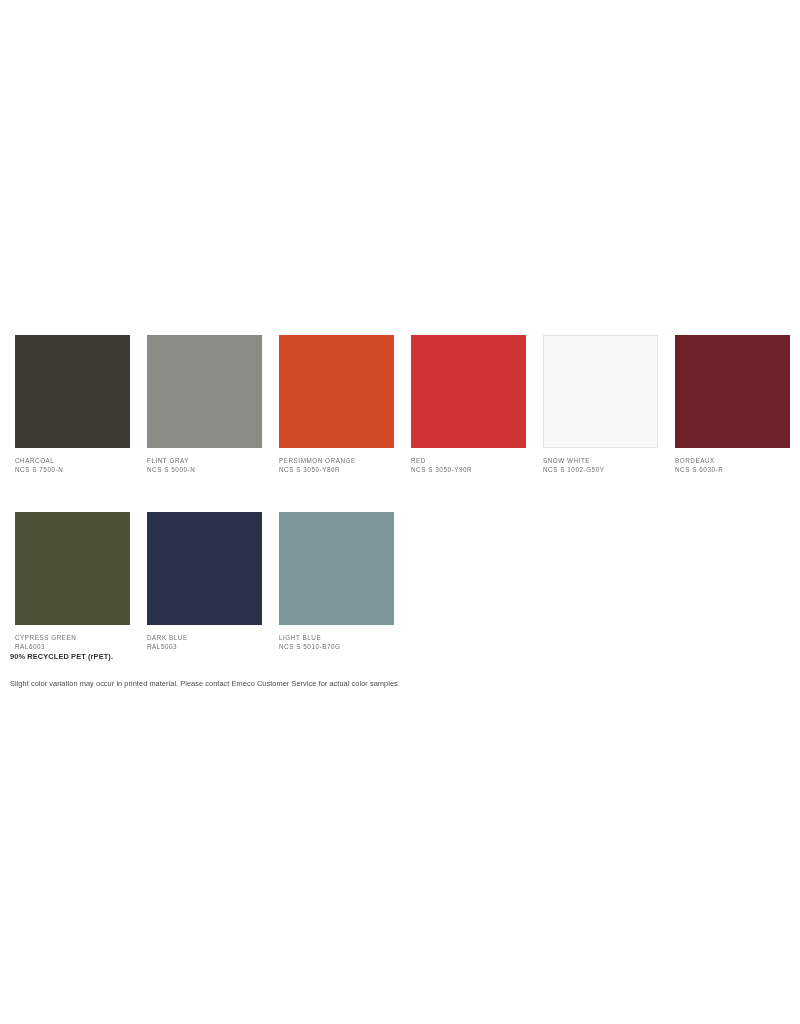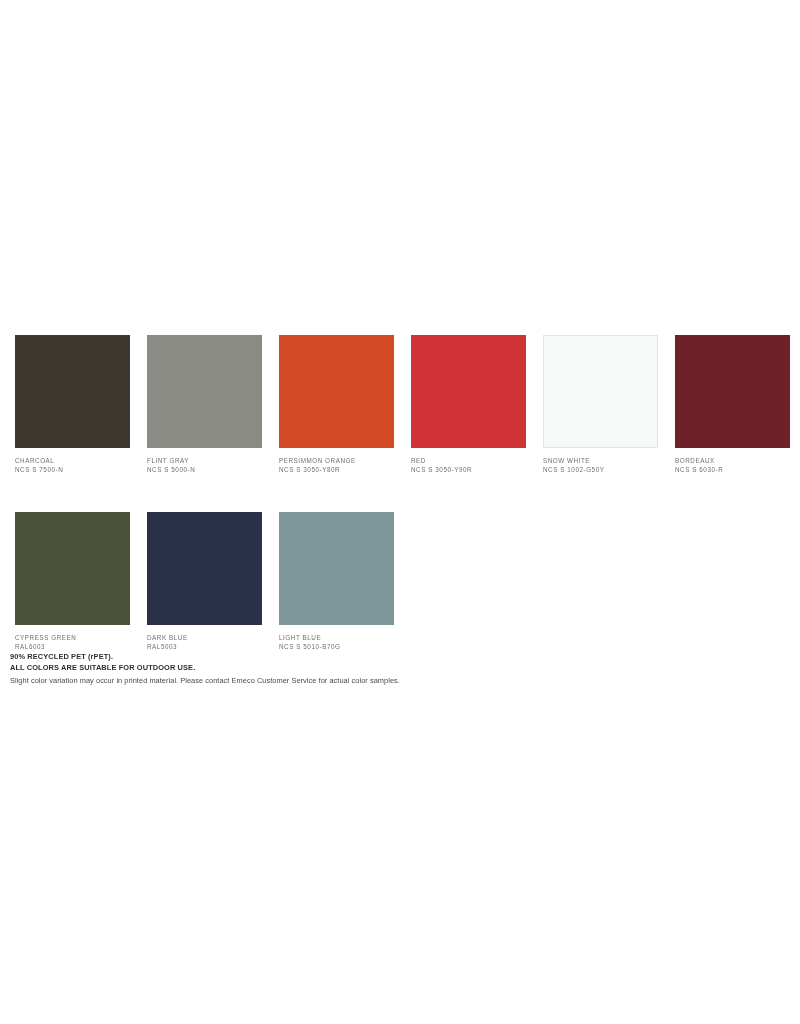--- a/index.html
+++ b/index.html
@@ -81,21 +81,21 @@
     color: #2f2f2f;
     letter-spacing: 0.12px;
     line-height: 1.52;
   }
   .footer-note {
     font-size: 7.4px;
     font-weight: normal;
     color: #4a4a4a;
     letter-spacing: 0.05px;
     line-height: 1.6;
-    margin-top: 1px;
+    margin-top: 16px;
   }
 </style>
 </head>
 <body style="background: rgb(255, 255, 255);">
 
 <div id="page">
 
   <div class="swatch-grid">
 
     <div class="swatch-row row-1">
@@ -175,17 +175,16 @@
           <span class="swatch-code">NCS S 5010-B70G</span>
         </span>
       </div>
 
     </div>
 
   </div>
 
   <div class="footer">
     <span class="footer-line footer-strong">90% RECYCLED PET (rPET).</span>
-    <span class="footer-line footer-strong">ALL COLORS ARE SUITABLE FOR OUTDOOR USE.</span>
     <span class="footer-line footer-note">Slight color variation may occur in printed material. Please contact Emeco Customer Service for actual color samples.</span>
   </div>
 
 </div>
 
 </body></html>

